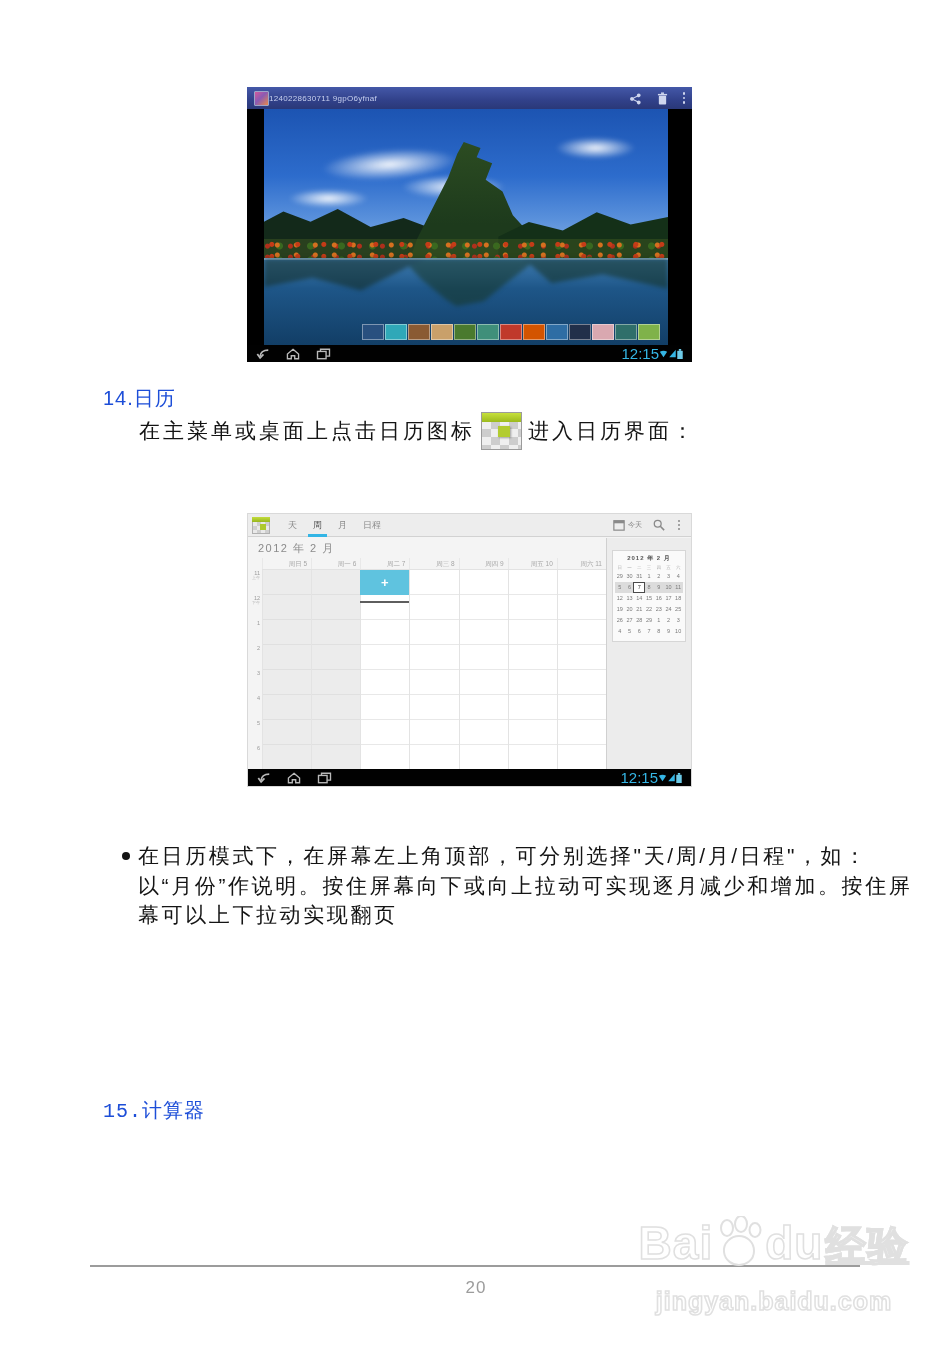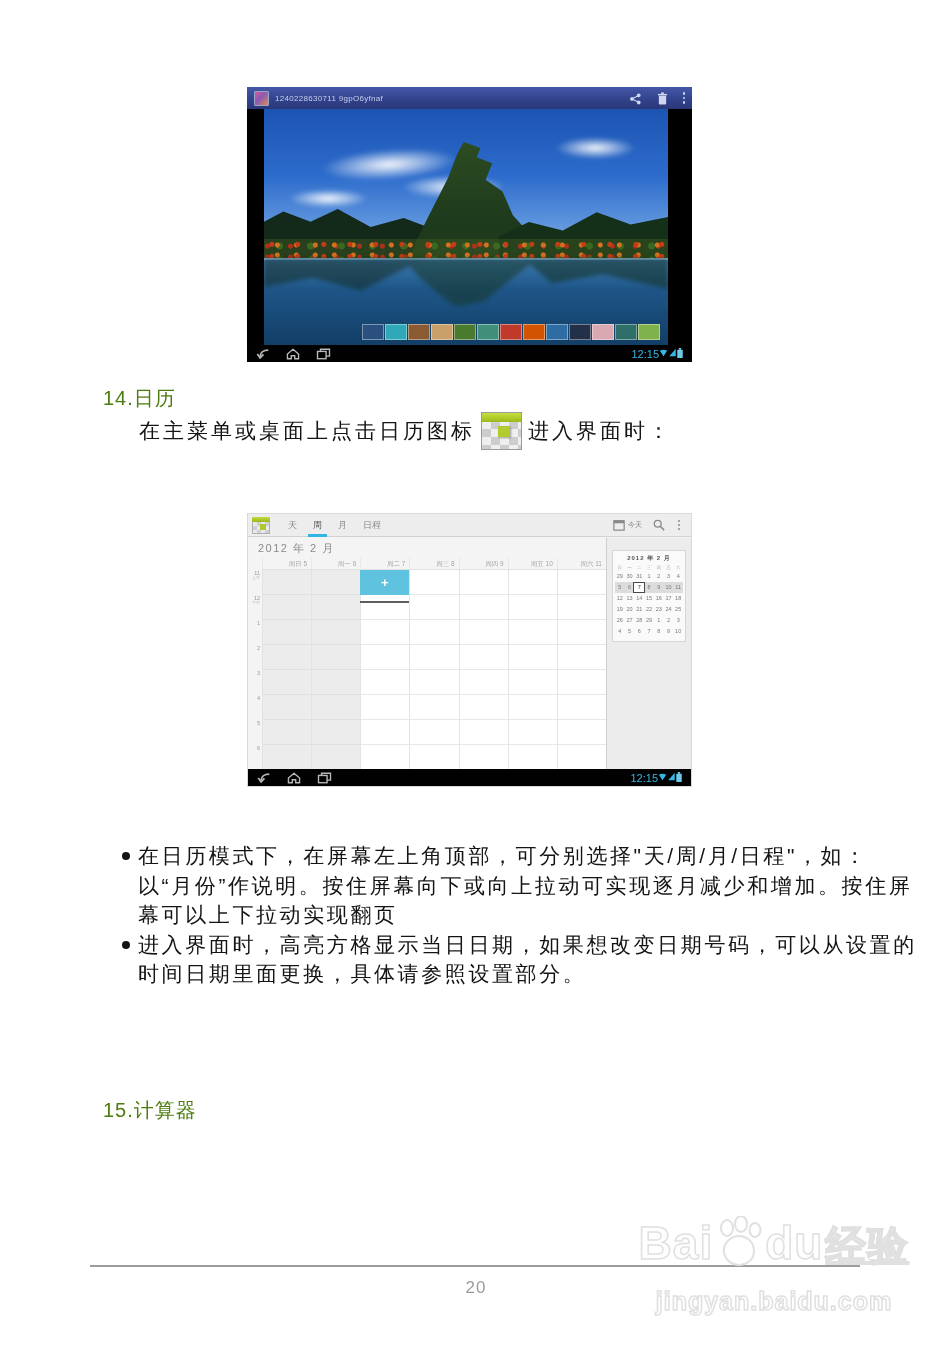--- a/index.html
+++ b/index.html
@@ -7,21 +7,21 @@
   body { font-family:"Liberation Sans","DejaVu Sans",sans-serif; }
   .page { position:relative; width:952px; height:1361px; background:#fff; color:#161616; overflow:hidden; }
 
   
   .shot { position:absolute; }
 
   
   #galleryShot { left:247px; top:87px; width:445px; height:275px; background:#000; }
   .g-titlebar { position:absolute; top:0; left:0; right:0; height:22px;
     background:linear-gradient(180deg,#4458a8 0%,#31418a 60%,#2a3878 100%);
-    display:flex; align-items:center; padding:0 7px; gap:6px; }
+    display:flex; align-items:center; padding:0 7px; gap:0; }
   .g-thumb { width:15px; height:15px; border:1px solid #9aa4c8; border-radius:1px;
     background:linear-gradient(135deg,#d45a9a 0%,#8a5ab4 45%,#e8884a 100%); flex:0 0 auto; }
   .g-title { color:#c7d0ef; font-size:8px; letter-spacing:.3px; flex:1; white-space:nowrap; overflow:hidden; }
   .g-actions { display:flex; align-items:center; gap:15px; }
   .g-dots { display:flex; flex-direction:column; gap:2px; }
   .g-dots i { width:2.5px; height:2.5px; border-radius:50%; background:#cfd6ee; }
 
   .photo { position:absolute; top:22px; left:17px; right:24px; bottom:17px; overflow:hidden; background:#0a1a30; }
   .sky { position:absolute; left:0; right:0; top:0; height:63%;
     background:linear-gradient(180deg,#1c54b2 0%,#2d6ccc 45%,#5b92dc 75%,#8fb6e8 100%); }
@@ -54,21 +54,21 @@
     clip-path:polygon(0 20%,30% 45%,60% 10%,100% 100%,0 100%); }
   .refl .r3 { position:absolute; right:0; width:36%; top:55%; height:45%; background:#122b16;
     clip-path:polygon(0 100%,20% 30%,55% 55%,100% 15%,100% 100%); }
   .waterline { position:absolute; left:0; right:0; top:63%; height:2px; background:rgba(200,225,240,.5); }
   .filmstrip { position:absolute; left:98px; bottom:5px; display:flex; gap:1px; }
   .fthumb { width:22px; height:16px; border:1px solid rgba(255,255,255,.4); }
 
   .navbar { position:absolute; left:0; right:0; bottom:0; height:17px; background:#010101;
     display:flex; align-items:center; padding:0 9px; }
   .nav-ic { display:inline-flex; margin-right:16px; }
-  .nav-right { margin-left:auto; display:flex; align-items:flex-start; gap:0; color:#35b6e5; font-size:11px; }
+  .nav-right { margin-left:auto; display:flex; align-items:center; gap:0; color:#35b6e5; font-size:15px; }
 
   
   #calShot { left:247px; top:513px; width:445px; height:274px; background:#f4f4f4; border:1px solid #d9d9d9; }
   .c-bar { position:absolute; top:0; left:0; right:0; height:23px; background:#ededed; border-bottom:1px solid #d2d2d2;
     display:flex; align-items:center; }
   .c-appicon { position:relative; width:18px; height:17px; margin:0 10px 0 4px; border:1px solid #b0b0b0;
     background:repeating-conic-gradient(#e9e9e9 0 25%, #cfcfcf 0 50%); background-size:8px 8px; flex:0 0 auto; }
   .c-appicon::before { content:""; position:absolute; top:-1px; left:-1px; right:-1px; height:5px;
     background:linear-gradient(180deg,#c2dc3c,#98b61e); }
   .c-appicon::after { content:""; position:absolute; top:6px; left:7px; width:6px; height:6px; background:#aec92e; }
@@ -103,23 +103,23 @@
   .mm-card { position:absolute; top:12px; left:5px; right:5px; background:#fafafa; border:1px solid #d6d6d6; padding:3px 2px 4px; }
   .mm-title { text-align:center; font-size:6px; font-weight:bold; color:#555; letter-spacing:1px; margin-bottom:2px; }
   .mm-dow { display:flex; margin-bottom:1px; }
   .mm-dow span { flex:1; text-align:center; font-size:4.5px; color:#b0b0b0; }
   .mm-row { display:flex; height:11px; align-items:center; }
   .mm-row.mm-cur { background:#dcdcdc; }
   .mm-cell { flex:1; text-align:center; font-size:5.5px; color:#7a7a7a; line-height:9px; }
   .mm-cell.mm-today { outline:1px solid #4a4a4a; background:#fff; color:#333; }
 
   
-  .h2 { position:absolute; font-size:20px; color:#4d7c0f; letter-spacing:1px; font-weight:normal; }
+  .h2 { position:absolute; font-size:20px; color:#1d4ed8; letter-spacing:1px; font-weight:normal; }
   #h14 { left:103px; top:385px; }
-  #h15 { left:103px; top:1097px; }
+  #h15 { left:103px; top:1097px;font-family:Liberation Mono, monospace; }
   .intro { position:absolute; font-size:21px; letter-spacing:3px; color:#141414; display:flex; align-items:center; gap:6px; }
   #intro14 { left:139px; top:412px; }
   #intro15 { left:117px; top:1150px; display:block; }
 
   .cal-inline-icon { position:relative; display:inline-block; width:41px; height:38px; border:1px solid #9b9b9b;
     background:repeating-conic-gradient(#efefef 0 25%, #cdcdcd 0 50%); background-size:18px 16px; vertical-align:middle; flex:0 0 auto; }
   .cal-inline-icon .cii-top { position:absolute; top:0; left:0; right:0; height:9px;
     background:linear-gradient(180deg,#c6e03c 0%,#9cba1e 100%); }
   .cal-inline-icon .cii-accent { position:absolute; top:13px; left:16px; width:12px; height:11px;
     background:#b2cc30; box-shadow:1px 1px 2px rgba(0,0,0,.35); }
@@ -240,21 +240,21 @@
   </div>
 
   <h2 class="h2" id="h14">14.日历</h2>
 
   <p class="intro" id="intro14">
     <span>在主菜单或桌面上点击日历图标</span>
     <span class="cal-inline-icon">
         <span class="cii-top"></span>
         <span class="cii-accent"></span>
       </span>
-    <span>进入界面时：</span>
+    <span>进入日历界面：</span>
   </p>
 
   <div class="shot" id="calShot">
     <div class="c-bar">
       <span class="c-appicon"></span>
       <span class="c-tabs" id="calTabs">
           <span class="c-tab">天</span>
           <span class="c-tab active">周</span>
           <span class="c-tab">月</span>
           <span class="c-tab">日程</span>
@@ -440,21 +440,20 @@
         <svg width="6" height="10" viewBox="0 0 6 11">
             <rect x="1.7" y="0" width="2.6" height="2" fill="#6ecbe8"></rect>
             <rect x="0" y="2" width="6" height="9" fill="#6ecbe8"></rect>
           </svg>
       </span>
     </div>
   </div>
 
   <div id="bullets">
     <div class="bullet">在日历模式下，在屏幕左上角顶部，可分别选择"天/周/月/日程"，如：以“月份”作说明。按住屏幕向下或向上拉动可实现逐月减少和增加。按住屏幕可以上下拉动实现翻页</div>
-    <div class="bullet">进入界面时，高亮方格显示当日日期，如果想改变日期号码，可以从设置的时间日期里面更换，具体请参照设置部分。</div>
   </div>
 
   <h2 class="h2" id="h15">15.计算器</h2>
 
   <div class="divider"></div>
   <div class="pagenum">20</div>
 
   <div class="watermark">
     <div class="wm-row">
       <span class="wm-out wm-baidu">Bai</span>

